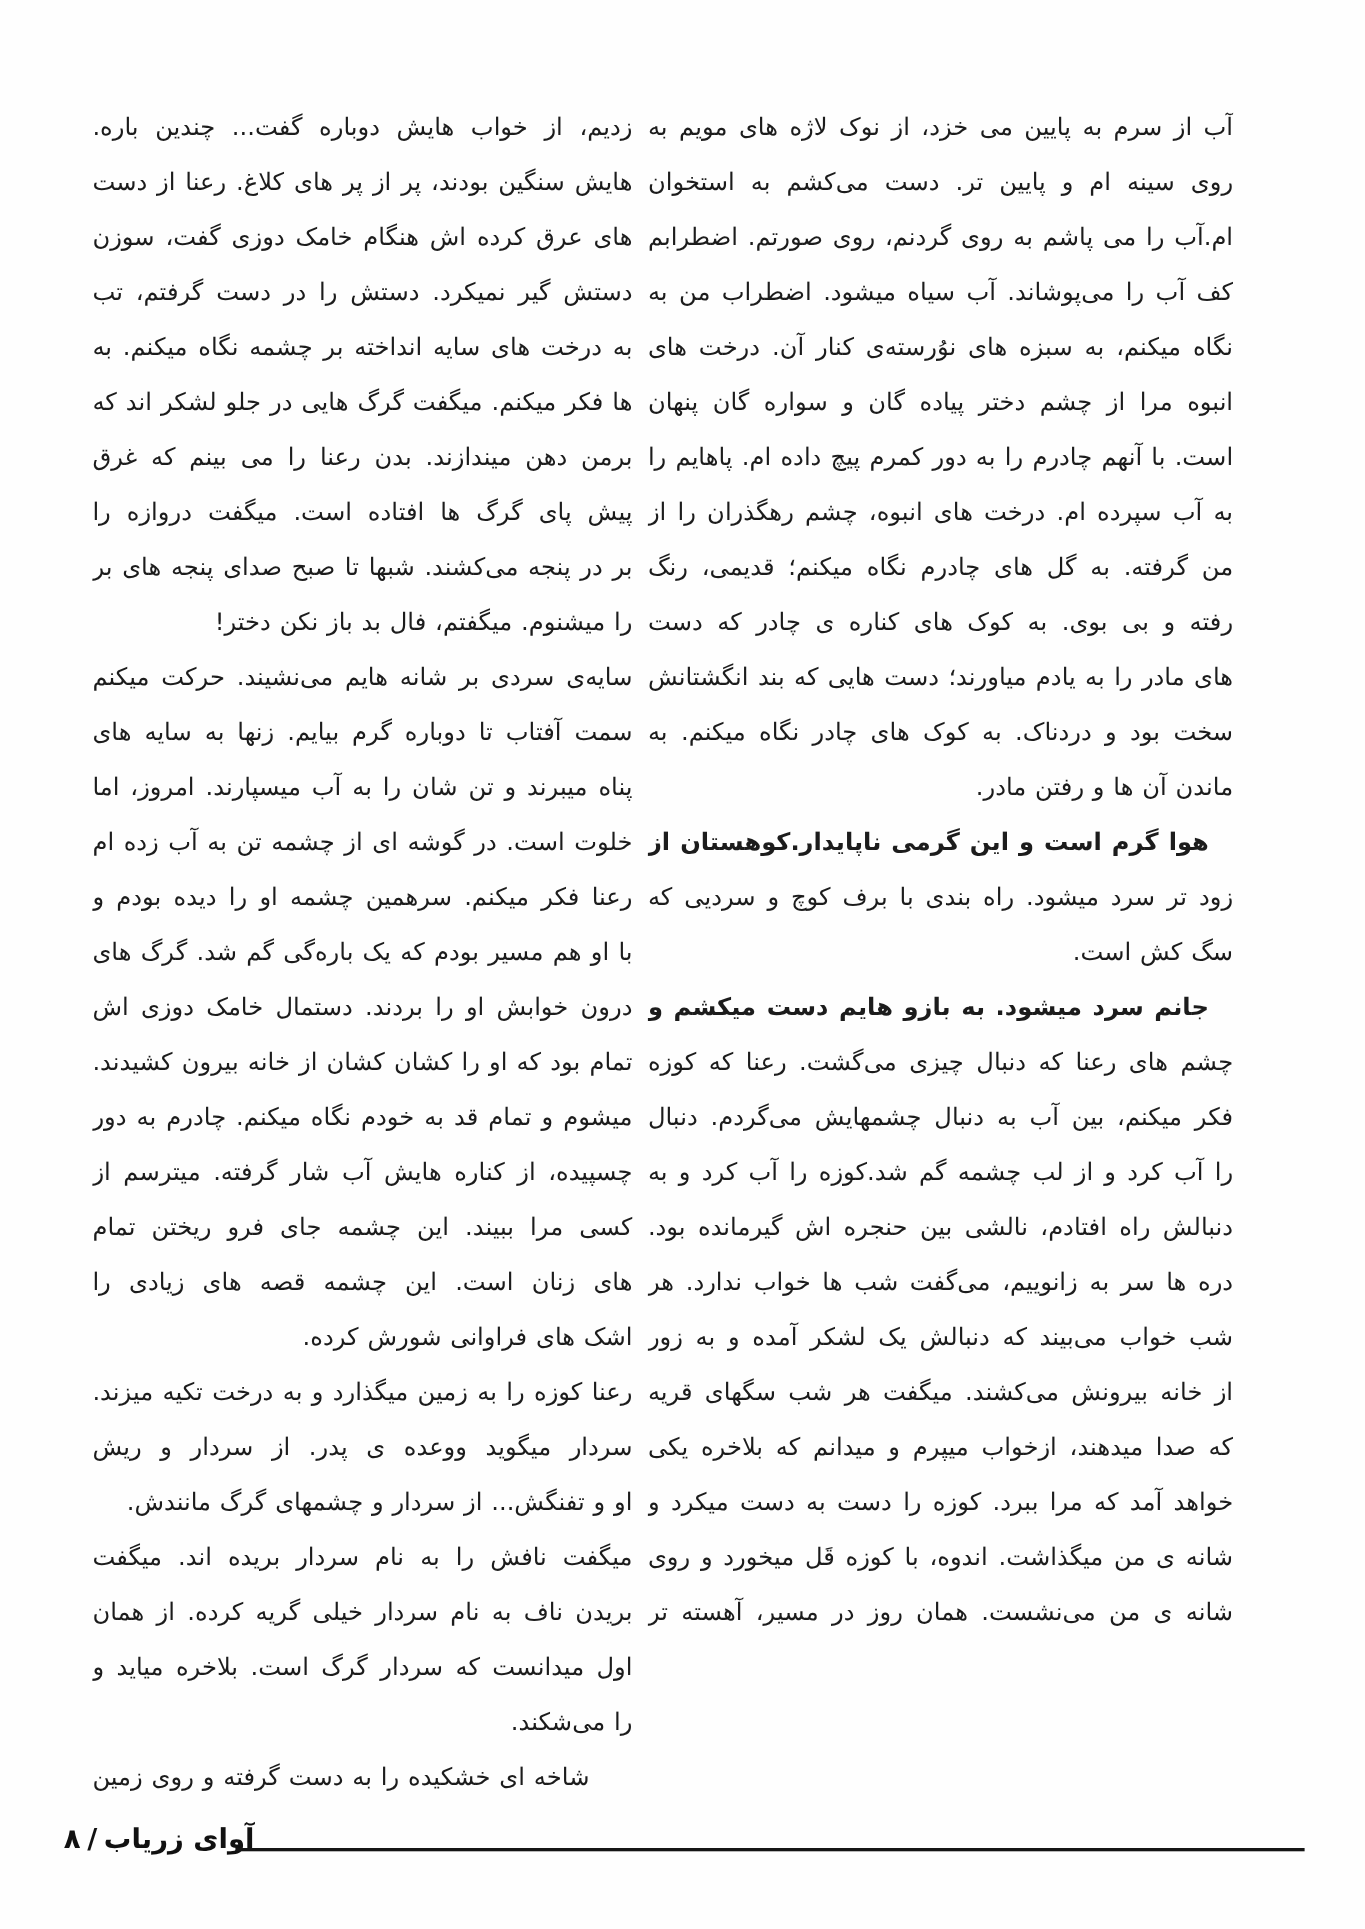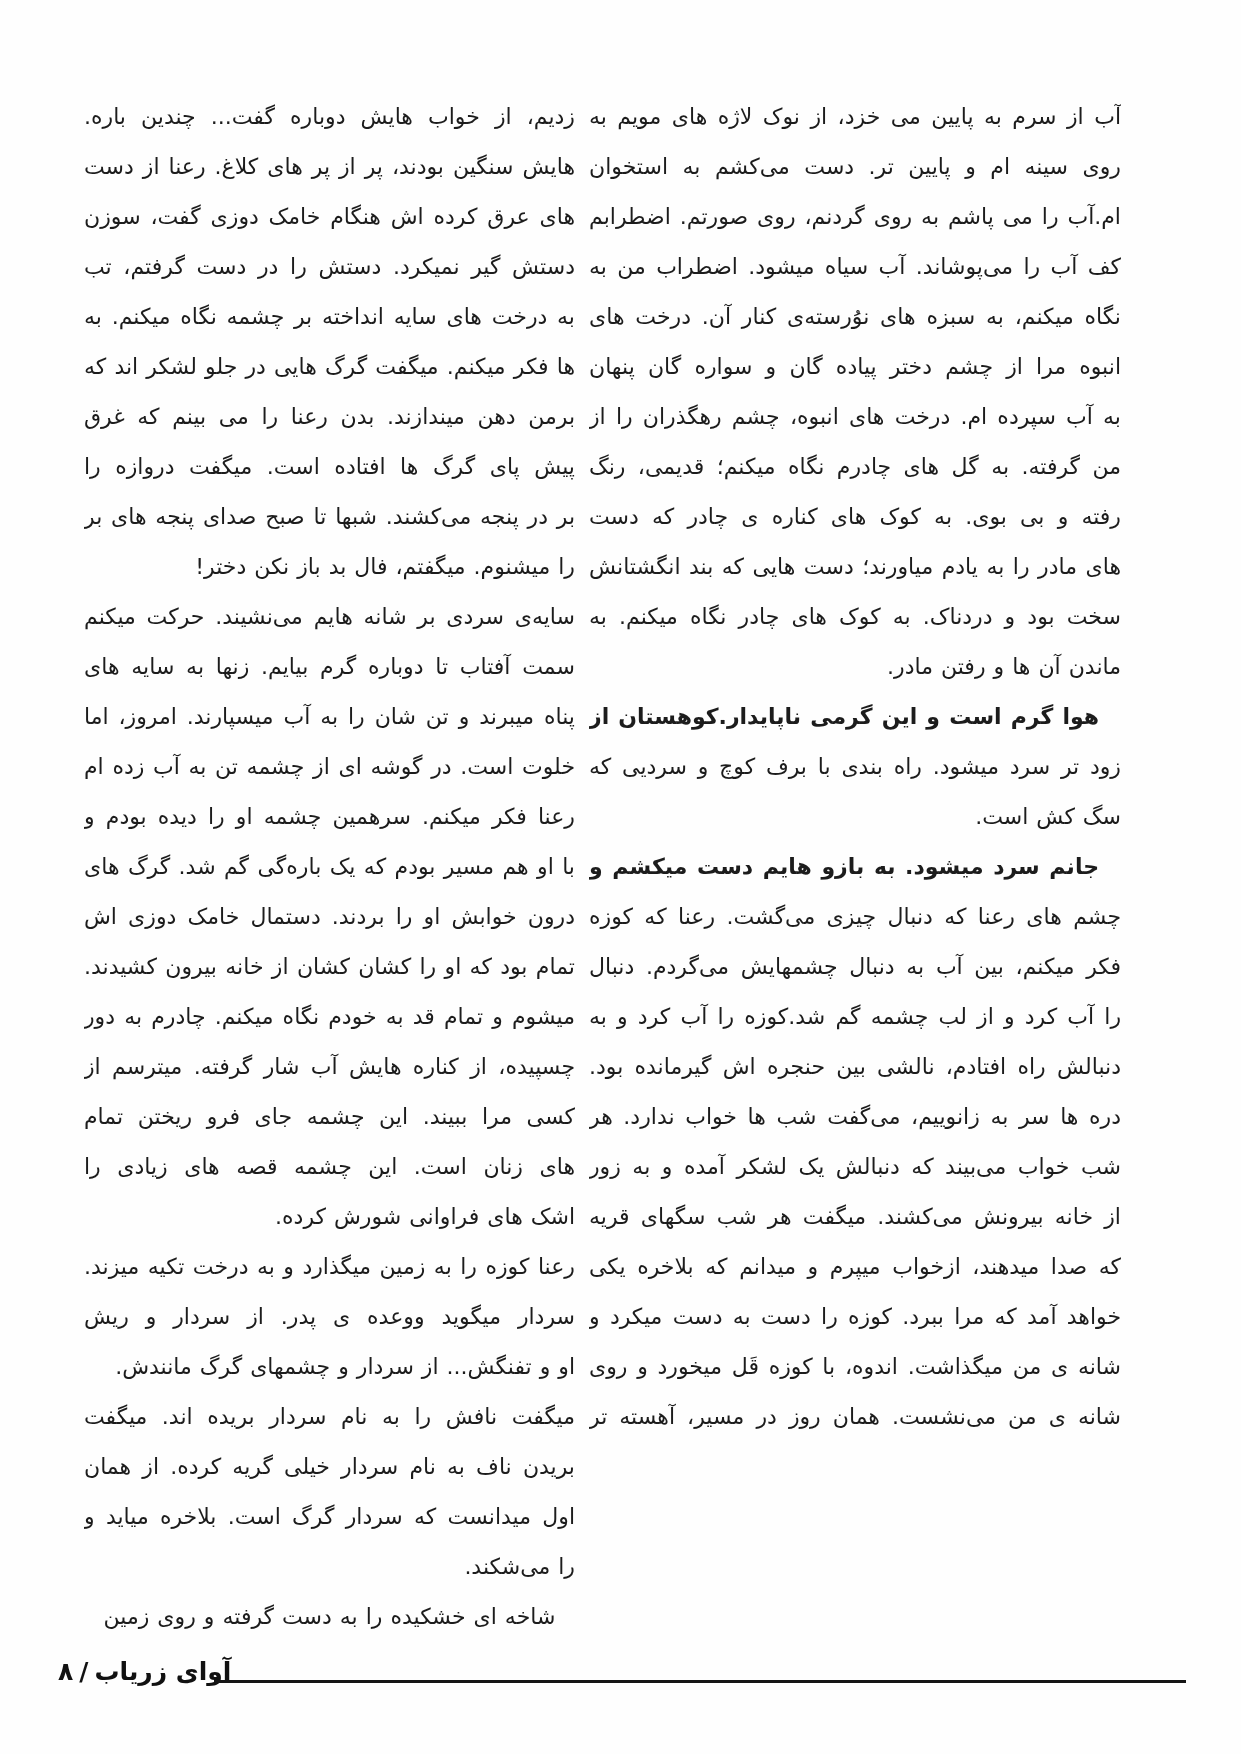--- a/index.html
+++ b/index.html
@@ -15,21 +15,21 @@
   .col-right{left:589px;width:532px;}
   .col-left{left:84px;width:491px;}
   .para{margin:0;}
   .line{
     height:50px;line-height:50px;font-size:22px;
     direction:rtl;unicode-bidi:plaintext;
     text-align:justify;text-align-last:justify;
     white-space:normal;overflow:hidden;
     word-spacing:1px;
   }
-  .line.end{text-align:center;text-align-last:right;}
+  .line.end{text-align:left;text-align-last:right;}
   .para.indent .line:first-child{padding-right:22px;font-weight:bold;}
   .footer{
     position:absolute;left:58px;top:1650px;height:42px;
     display:flex;align-items:center;direction:ltr;
     font-weight:bold;font-size:25px;color:#111;
   }
   .footer .sep{padding:0 6px;}
   .footer-rule{
     position:absolute;left:214px;top:1680px;
     width:972px;height:3px;background:#151515;
@@ -41,20 +41,21 @@
 <div class="page">
 
   <div class="col col-right" id="col-right">
       <div class="para">
         <div class="line" dir="rtl">آب از سرم به پایین می خزد، از نوک لاژه های مویم به</div>
         <div class="line" dir="rtl">روی سینه ام و پایین تر. دست می‌کشم به استخوان ترقوه</div>
         <div class="line" dir="rtl">ام.آب را می پاشم به روی گردنم، روی صورتم. اضطرابم</div>
         <div class="line" dir="rtl">کف آب را می‌پوشاند. آب سیاه میشود. اضطراب من به</div>
         <div class="line" dir="rtl">نگاه میکنم، به سبزه های نوُرسته‌ی کنار آن. درخت های</div>
         <div class="line" dir="rtl">انبوه مرا از چشم دختر پیاده گان و سواره گان پنهان کرده</div>
+        <div class="line" dir="rtl">است. با آنهم چادرم را به دور کمرم پیچ داده ام. پاهایم را</div>
         <div class="line" dir="rtl">به آب سپرده ام. درخت های انبوه، چشم رهگذران را از</div>
         <div class="line" dir="rtl">من گرفته. به گل های چادرم نگاه میکنم؛ قدیمی، رنگ</div>
         <div class="line" dir="rtl">رفته و بی بوی. به کوک های کناره ی چادر که دست</div>
         <div class="line" dir="rtl">های مادر را به یادم میاورند؛ دست هایی که بند انگشتانش</div>
         <div class="line" dir="rtl">سخت بود و دردناک. به کوک های چادر نگاه میکنم. به</div>
         <div class="line end" dir="rtl">ماندن آن ها و رفتن مادر.</div>
       </div>
       <div class="para indent">
         <div class="line" dir="rtl">هوا گرم است و این گرمی ناپایدار.کوهستان از همه جا</div>
         <div class="line" dir="rtl">زود تر سرد میشود. راه بندی با برف کوچ و سردیی که</div>

